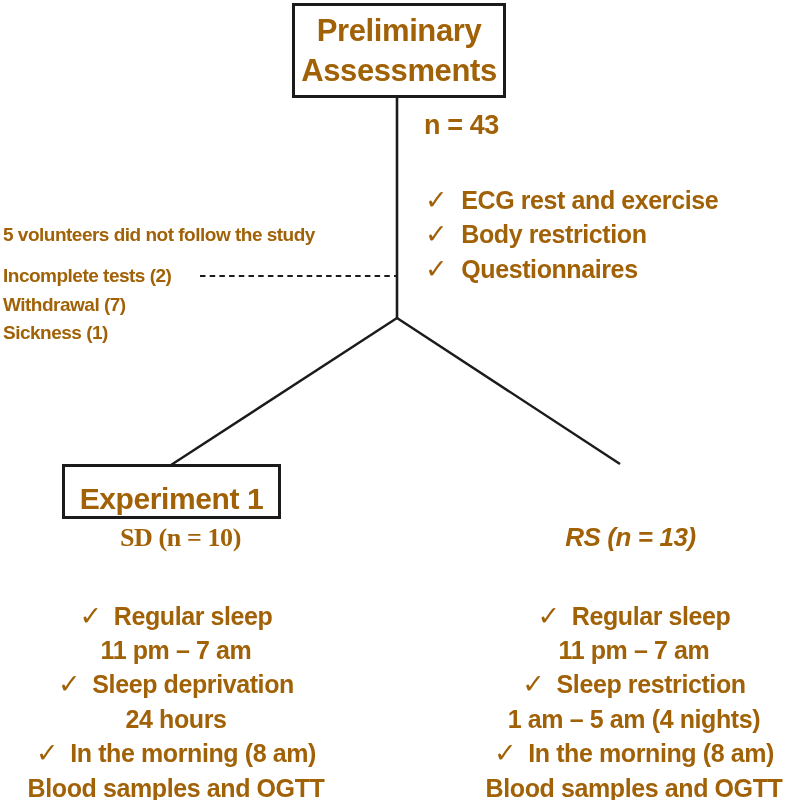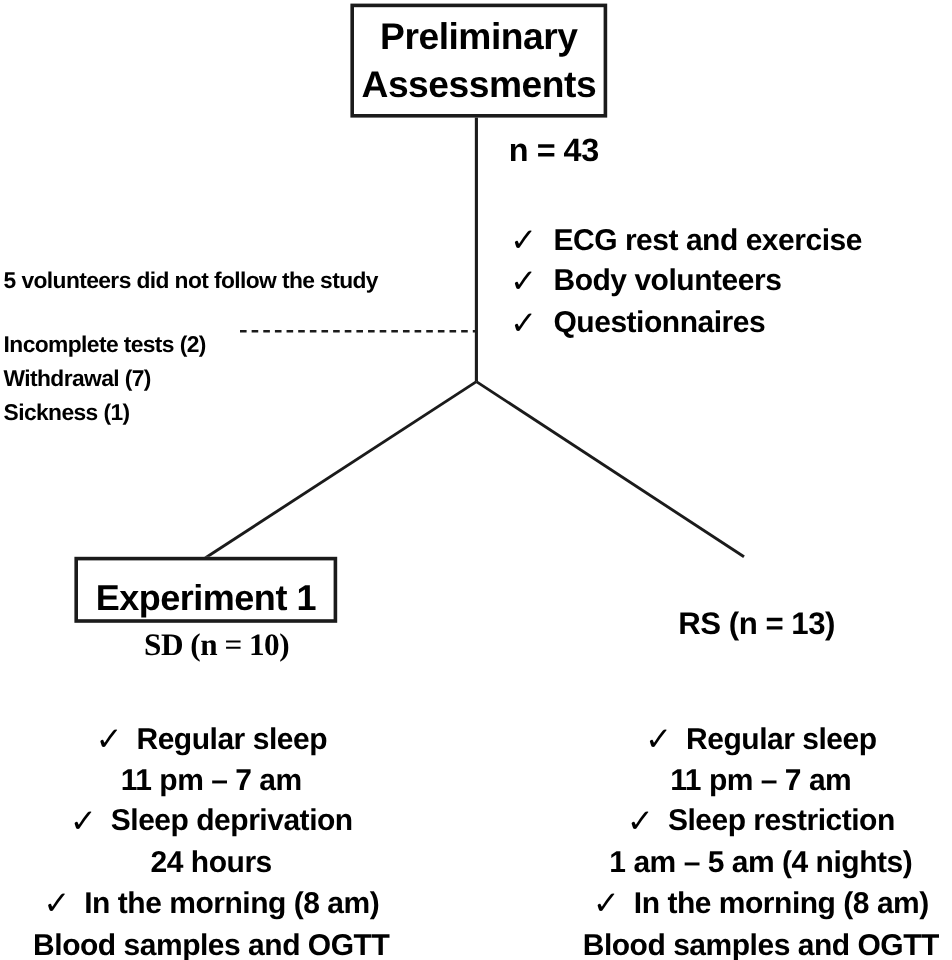--- a/index.html
+++ b/index.html
@@ -7,21 +7,21 @@
     padding: 0;
     background: #ffffff;
   }
   .canvas {
     position: relative;
     width: 793px;
     height: 800px;
     background: #ffffff;
     overflow: hidden;
     font-family: "Liberation Sans", "DejaVu Sans", sans-serif;
-    color: #000000;
+    color: #a16207;
     font-weight: 700;
     letter-spacing: -0.4px;
   }
   svg.connectors {
     position: absolute;
     left: 0; top: 0;
     width: 793px; height: 800px;
   }
   .box {
     position: absolute;
@@ -71,39 +71,39 @@
   .dropout-headline {
     position: absolute;
     left: 3px; top: 204px;
     font-size: 19px;
     letter-spacing: -0.5px;
     white-space: nowrap;
     margin-top: 20px;
   }
   .dropout-reasons {
     position: absolute;
-    left: 3px; top: 274px;
+    left: 3px; top: 262px;
     font-size: 19px;
     letter-spacing: -0.5px;
   }
   .dropout-reason {
     height: 28.5px;
     display: flex;
     align-items: center;
     white-space: nowrap;
   }
   .subtitle {
     position: absolute;
     width: 219px;
     text-align: center;
     font-size: 26px;
     white-space: nowrap;
   }
   .subtitle.sub1 { left: 71px;  top: 523px; font-family: Liberation Serif, serif; }
-  .subtitle.sub2 { left: 521px; top: 504px; }
+  .subtitle.sub2 { left: 521px; top: 522px; font-style: italic; }
 
   .protocol {
     position: absolute;
     width: 332px;
     top: 599px;
   }
   .protocol.p1 { left: 10px; }
   .protocol.p2 { left: 468px; }
   .protocol .check-row {
     justify-content: center;
@@ -129,21 +129,21 @@
 
   <div class="n-label">n = 43</div>
 
   <div class="assess-list">
     <div class="check-row">
       <span class="check">✓</span>
       <span>ECG rest and exercise</span>
     </div>
     <div class="check-row">
       <span class="check">✓</span>
-      <span>Body volunteers</span>
+      <span>Body restriction</span>
     </div>
     <div class="check-row">
       <span class="check">✓</span>
       <span>Questionnaires</span>
     </div>
   </div>
 
   <div class="dropout-headline">5 volunteers did not follow the study</div>
 
   <div class="dropout-reasons">

